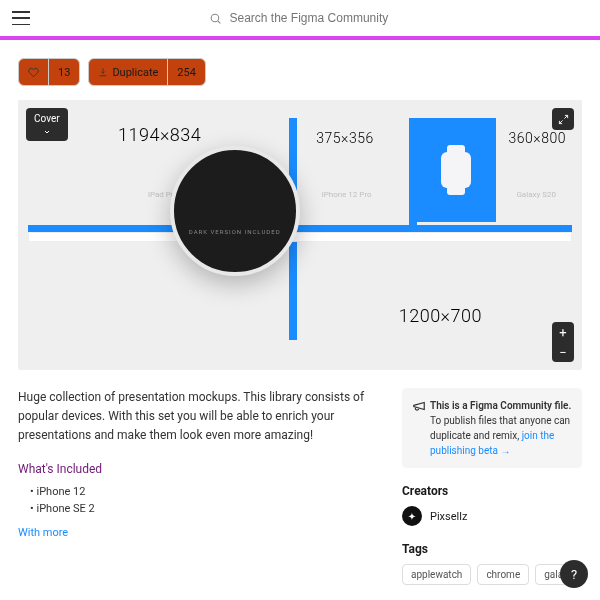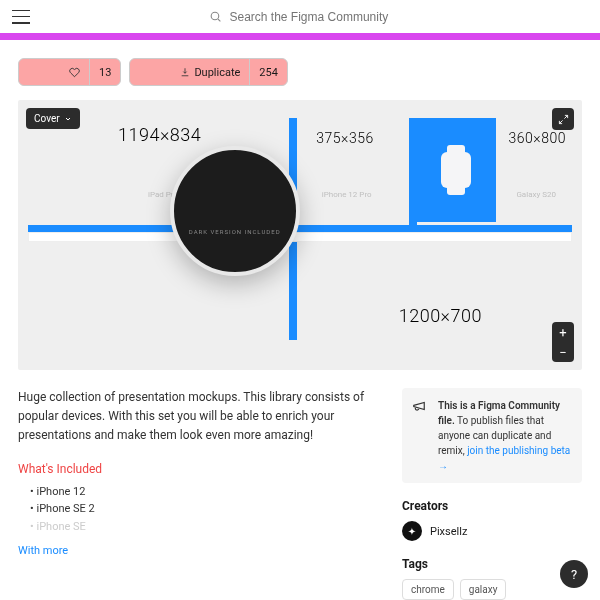--- a/index.html
+++ b/index.html
@@ -1,30 +1,30 @@
 <!DOCTYPE html>
 <html><head>
 <meta charset="utf-8">
 <style>
 * { box-sizing: border-box; margin: 0; padding: 0; }
 body { font-family: -apple-system, BlinkMacSystemFont, "Segoe UI", Roboto, sans-serif; font-size: 13px; color: #1a1a1a; background: #fff; width: 600px; }
-.topbar { height: 40px; border-bottom: 7px solid #d946ef; display: flex; align-items: center; padding: 0 12px; }
+.topbar { height: 40px; border-bottom: 4px solid #d946ef; display: flex; align-items: center; padding: 0 12px; }
 .hamburger { width: 18px; height: 14px; cursor: pointer; display: flex; flex-direction: column; justify-content: space-between; }
 .hamburger span { height: 1.5px; background: #333; width: 100%; }
 .search-wrap { flex: 1; display: flex; justify-content: center; align-items: center; }
 .search-inner { display: flex; align-items: center; gap: 8px; color: #888; }
 .search-inner input { border: none; outline: none; font-size: 12px; color: #888; width: 180px; }
 .header { display: flex; align-items: center; justify-content: space-between; padding: 18px 18px 14px; }
 .title { font-size: 17px; font-weight: 700; }
 .header-actions { display: flex; gap: 8px; }
-.pill { border: 1px solid #ccc; border-radius: 6px; height: 28px; display: flex; align-items: flex-start; font-size: 11px; background: #fca5a5; cursor: pointer; padding-left: 41px; }
+.pill { border: 1px solid #ccc; border-radius: 6px; height: 28px; display: flex; align-items: flex-start; font-size: 11px; background: #c2410c; cursor: pointer; }
 .pill-seg { padding: 0 9px; height: 100%; display: flex; align-items: center; gap: 4px; }
 .pill-seg + .pill-seg { border-left: 1px solid #ccc; }
 .canvas-area { margin: 0 18px; background: #efefef; position: relative; height: 270px; border-radius: 2px; overflow: hidden; }
-.cover-btn { position: absolute; top: 8px; left: 8px; background: #2c2c2c; color: #fff; font-size: 10px; padding: 5px 8px; border-radius: 4px; display: flex; align-items: center; gap: 4px; cursor: pointer; z-index: 5; }
+.cover-btn { position: absolute; top: 8px; left: 8px; background: #2c2c2c; color: #fff; font-size: 10px; padding: 5px 8px; border-radius: 4px; display: flex; align-items: center; gap: 4px; cursor: pointer; z-index: 5; flex-direction: column; }
 .expand-btn { position: absolute; top: 8px; right: 8px; background: #2c2c2c; width: 22px; height: 22px; border-radius: 4px; display: flex; align-items: center; justify-content: center; cursor: pointer; z-index: 5; }
 .zoom-ctrl { position: absolute; bottom: 8px; right: 8px; background: #2c2c2c; border-radius: 4px; width: 22px; display: flex; flex-direction: column; z-index: 5; }
 .zoom-ctrl div { height: 20px; display: flex; align-items: center; justify-content: center; color: #fff; font-size: 13px; cursor: pointer; }
 .preview { position: absolute; inset: 18px 10px 30px 10px; }
 .grid-h { position: absolute; left: 0; right: 0; top: 50%; height: 8px; background: #1a8cff; transform: translateY(-50%); }
 .grid-v { position: absolute; top: 0; bottom: 0; left: 48%; width: 8px; background: #1a8cff; }
 .grid-v2 { position: absolute; top: 0; bottom: 50%; left: 70%; width: 8px; background: #1a8cff; }
 .dim { position: absolute; color: #000000; font-size: 14px; font-weight: 300; letter-spacing: 0.5px; }
 .dim.lg { font-size: 18px; }
 .devlabel { position: absolute; color: #c0c0c0; font-size: 8px; }
@@ -32,28 +32,28 @@
 .watch { position: absolute; left: 50%; top: 50%; transform: translate(-50%,-50%); width: 30px; height: 36px; background: #f5f5f7; border-radius: 6px; }
 .watch::before, .watch::after { content:""; position:absolute; left:50%; transform:translateX(-50%); width:18px; height:8px; background:#f5f5f7; }
 .watch::before { top:-7px; border-radius: 3px 3px 0 0; }
 .watch::after { bottom:-7px; border-radius: 0 0 3px 3px; }
 .lens { position: absolute; left: 38%; top: 42%; transform: translate(-50%,-50%); width: 130px; height: 130px; border-radius: 50%; background: #1c1c1c; border: 4px solid #e8e8e8; box-shadow: 0 8px 24px rgba(0,0,0,0.25); display:flex; align-items:center; justify-content:center; flex-direction:column; z-index:4; }
 .lens-txt { color: #888; font-size: 6px; letter-spacing: 1px; text-align:center; margin-top: 40px; }
 .browser-strip { position:absolute; left:0; right:0; top:51.5%; height:10px; background:#fff; border:1px solid #eee; z-index:2; }
 .content { display: flex; padding: 18px; gap: 24px; }
 .left-col { flex: 1; font-size: 12px; line-height: 1.6; color: #333; }
 .left-col p { margin-bottom: 14px; }
-.whats { font-size: 12px; color: #ef4444; margin-bottom: 4px; }
+.whats { font-size: 12px; color: #701a75; margin-bottom: 4px; }
 .left-col ul { list-style: none; padding-left: 12px; }
 .left-col li { font-size: 11px; color: #333; }
 .left-col li::before { content: "• "; }
 .left-col li.faded { color: #ccc; }
 .readmore { color: #1a8cff; font-size: 11px; cursor: pointer; margin-top: 6px; display: inline-block; }
 .right-col { width: 180px; }
-.notice { background: #f5f5f5; border-radius: 4px; padding: 10px; font-size: 10px; line-height: 1.5; color: #333; display: flex; gap: 12px; }
+.notice { background: #f5f5f5; border-radius: 4px; padding: 10px; font-size: 10px; line-height: 1.5; color: #333; display: flex; gap: 4px; }
 .notice svg { flex-shrink: 0; margin-top: 1px; }
 .notice b { font-weight: 600; }
 .notice a { color: #1a8cff; text-decoration: none; }
 .section-h { font-size: 12px; font-weight: 700; margin: 16px 0 8px; }
 .creator { display: flex; align-items: center; gap: 8px; font-size: 11px; }
 .avatar { width: 20px; height: 20px; border-radius: 50%; background: #111; display: flex; align-items: center; justify-content: center; color: #fff; font-size: 10px; }
 .tags { display: flex; flex-wrap: wrap; gap: 6px; }
 .tag { border: 1px solid #ddd; border-radius: 4px; padding: 4px 8px; font-size: 10px; color: #555; cursor: pointer; }
 .help-fab { position: fixed; bottom: 12px; right: 12px; width: 28px; height: 28px; border-radius: 50%; background: #2c2c2c; color: #fff; display: flex; align-items: center; justify-content: center; font-size: 13px; cursor: pointer; }
 </style>
@@ -139,39 +139,39 @@
   </div>
 </div>
 
 <div class="content">
   <div class="left-col">
     <p>Huge collection of presentation mockups. This library consists of popular devices. With this set you will be able to enrich your presentations and make them look even more amazing!</p>
     <div class="whats">What's Included</div>
     <ul>
       <li>iPhone 12</li>
       <li>iPhone SE 2</li>
-      <li class="faded">iPhone SE</li>
     </ul>
     <span class="readmore">With more</span>
   </div>
   <div class="right-col">
     <div class="notice">
       <svg width="14" height="14" viewBox="0 0 24 24" fill="none" stroke="#333" stroke-width="2">
           <path d="M3 11l18-5v12L3 13v-2z"></path>
           <path d="M11.6 16.8a3 3 0 1 1-5.8-1.6"></path>
         </svg>
       <div><b>This is a Figma Community file.</b><span> To publish files that anyone can duplicate and remix, </span><a href="#">join the publishing beta →</a></div>
     </div>
     <div class="section-h">Creators</div>
     <div class="creator">
       <div class="avatar">✦</div>
       <span>Pixsellz</span>
     </div>
     <div class="section-h">Tags</div>
     <div class="tags">
+      <span class="tag">applewatch</span>
       <span class="tag">chrome</span>
       <span class="tag">galaxy</span>
 
     </div>
   </div>
 </div>
 
 <div class="help-fab">?</div>
 
 </body></html>

